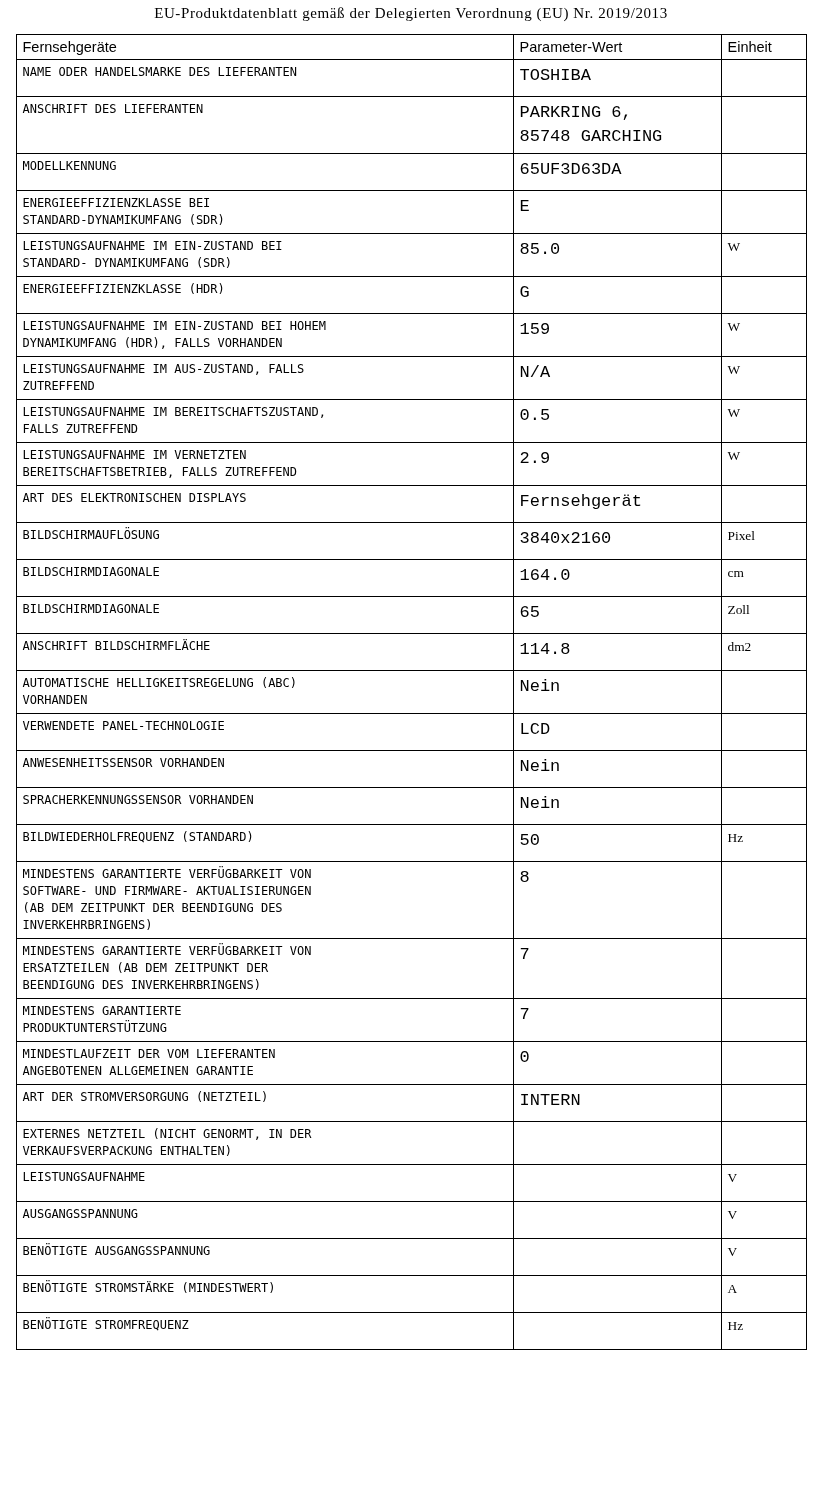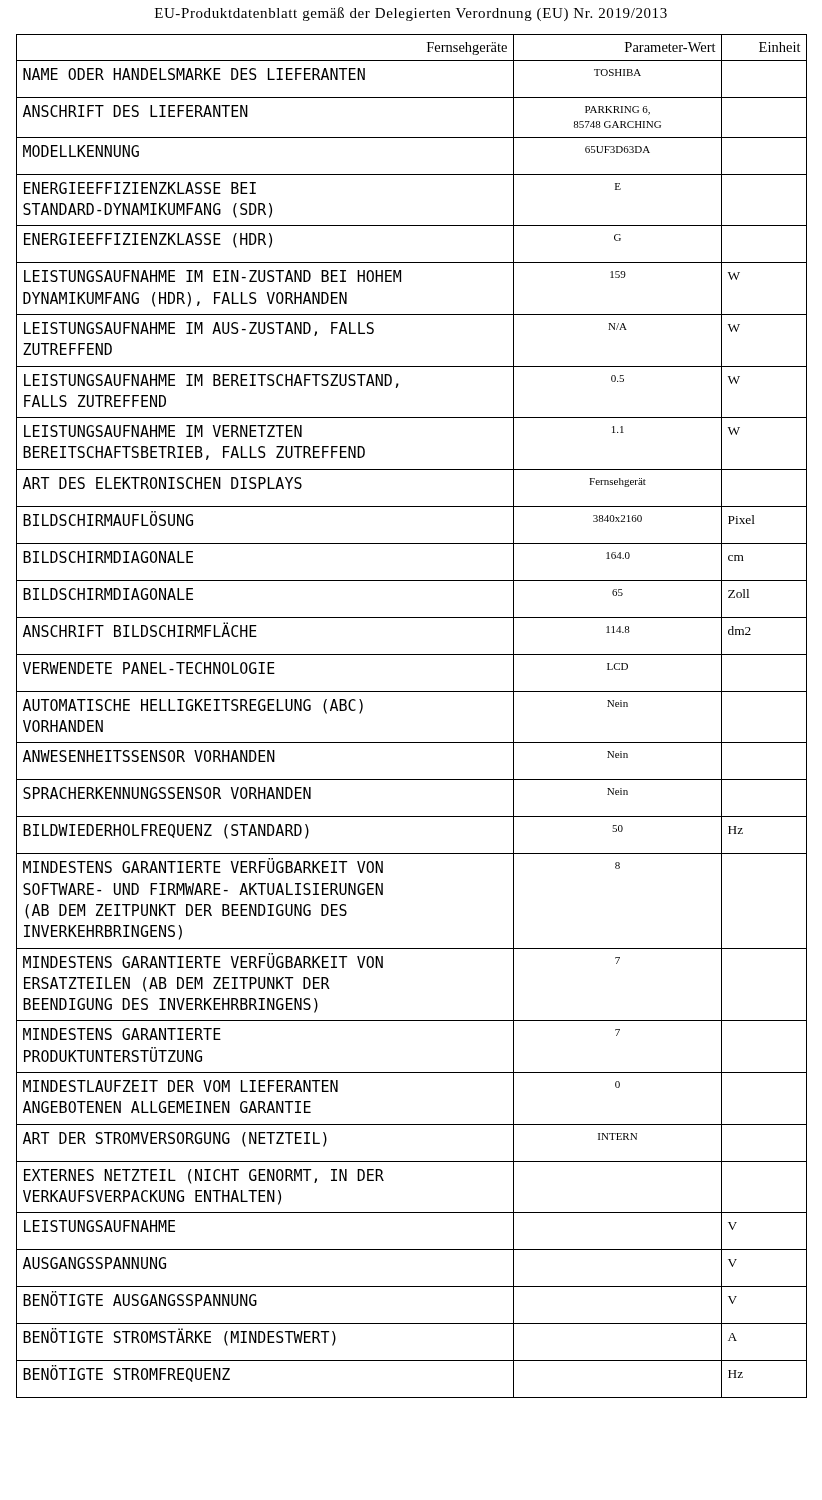--- a/index.html
+++ b/index.html
@@ -35,42 +35,41 @@
     margin: 0 auto;
     table-layout: fixed;
   }
   table.datasheet td, table.datasheet th {
     border: 1px solid #000000;
     vertical-align: top;
     padding: 4px 5px 4px 6px;
     font-weight: normal;
   }
   th.head {
-    text-align: right;
-    font-family: Liberation Serif, serif;
+    text-align: left;
+    font-family: Liberation Sans, sans-serif;
     font-size: 14.5px;
     padding: 5px 4px 5px 4px;
   }
   col.c-label { width: 497px; }
   col.c-value { width: 208px; }
   col.c-unit  { width: 85px; }
 
   td.label {
     font-family: "DejaVu Sans Mono", monospace;
-    font-size: 15px;
+    font-size: 12px;
     letter-spacing: 0px;
     line-height: 1.42;
     white-space: pre-line;
   }
   td.value {
-    font-family: Liberation Serif, serif;
-    font-size: 11px;
+    font-family: Liberation Mono, monospace;
+    font-size: 17px;
     line-height: 1.4;
     white-space: pre-line;
-    text-align: center;
   }
   td.unit {
     font-family: "Liberation Serif", serif;
     font-size: 13.4px;
     line-height: 1.4;
   }
   
   tr.r td { height: 28px; }
 </style>
 </head>
@@ -110,20 +109,26 @@
           <td class="value">65UF3D63DA</td>
           <td class="unit"></td>
         </tr>
         <tr class="r">
           <td class="label">ENERGIEEFFIZIENZKLASSE BEI
 STANDARD-DYNAMIKUMFANG (SDR)</td>
           <td class="value">E</td>
           <td class="unit"></td>
         </tr>
         <tr class="r">
+          <td class="label">LEISTUNGSAUFNAHME IM EIN-ZUSTAND BEI
+STANDARD- DYNAMIKUMFANG (SDR)</td>
+          <td class="value">85.0</td>
+          <td class="unit">W</td>
+        </tr>
+        <tr class="r">
           <td class="label">ENERGIEEFFIZIENZKLASSE (HDR)</td>
           <td class="value">G</td>
           <td class="unit"></td>
         </tr>
         <tr class="r">
           <td class="label">LEISTUNGSAUFNAHME IM EIN-ZUSTAND BEI HOHEM
 DYNAMIKUMFANG (HDR), FALLS VORHANDEN</td>
           <td class="value">159</td>
           <td class="unit">W</td>
         </tr>
@@ -135,21 +140,21 @@
         </tr>
         <tr class="r">
           <td class="label">LEISTUNGSAUFNAHME IM BEREITSCHAFTSZUSTAND,
 FALLS ZUTREFFEND</td>
           <td class="value">0.5</td>
           <td class="unit">W</td>
         </tr>
         <tr class="r">
           <td class="label">LEISTUNGSAUFNAHME IM VERNETZTEN
 BEREITSCHAFTSBETRIEB, FALLS ZUTREFFEND</td>
-          <td class="value">1.1</td>
+          <td class="value">2.9</td>
           <td class="unit">W</td>
         </tr>
         <tr class="r">
           <td class="label">ART DES ELEKTRONISCHEN DISPLAYS</td>
           <td class="value">Fernsehgerät</td>
           <td class="unit"></td>
         </tr>
         <tr class="r">
           <td class="label">BILDSCHIRMAUFLÖSUNG</td>
           <td class="value">3840x2160</td>
@@ -164,28 +169,28 @@
           <td class="label">BILDSCHIRMDIAGONALE</td>
           <td class="value">65</td>
           <td class="unit">Zoll</td>
         </tr>
         <tr class="r">
           <td class="label">ANSCHRIFT BILDSCHIRMFLÄCHE</td>
           <td class="value">114.8</td>
           <td class="unit">dm2</td>
         </tr>
         <tr class="r">
-          <td class="label">VERWENDETE PANEL-TECHNOLOGIE</td>
-          <td class="value">LCD</td>
-          <td class="unit"></td>
-        </tr>
-        <tr class="r">
           <td class="label">AUTOMATISCHE HELLIGKEITSREGELUNG (ABC)
 VORHANDEN</td>
           <td class="value">Nein</td>
+          <td class="unit"></td>
+        </tr>
+        <tr class="r">
+          <td class="label">VERWENDETE PANEL-TECHNOLOGIE</td>
+          <td class="value">LCD</td>
           <td class="unit"></td>
         </tr>
         <tr class="r">
           <td class="label">ANWESENHEITSSENSOR VORHANDEN</td>
           <td class="value">Nein</td>
           <td class="unit"></td>
         </tr>
         <tr class="r">
           <td class="label">SPRACHERKENNUNGSSENSOR VORHANDEN</td>
           <td class="value">Nein</td>

